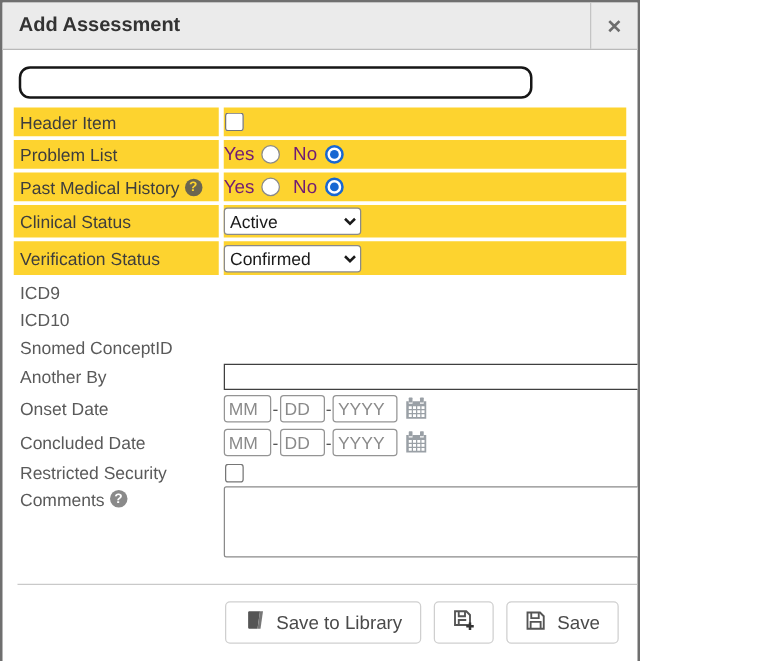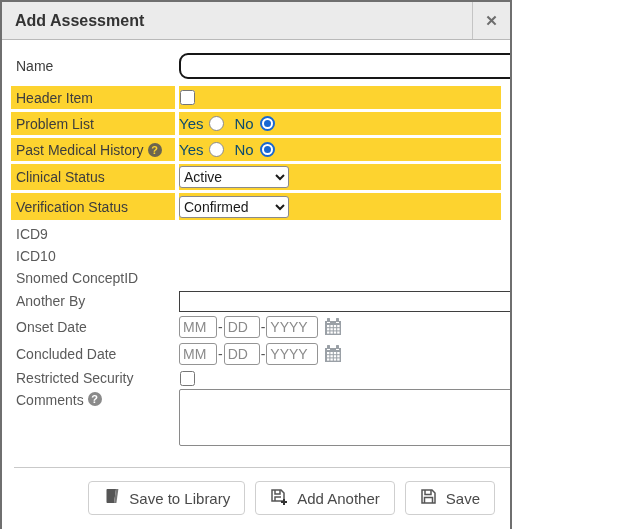--- a/index.html
+++ b/index.html
@@ -27,21 +27,21 @@
   .h62{height:62px;align-items:flex-start;}
   .h62 .lbl{padding-top:3px;align-items:flex-start;}
   
   .name-input{width:395px;height:22px;border:2px solid #161616;border-radius:9px;padding:0 6px;font-size:14px;
     font-family:"Liberation Sans",sans-serif;outline:none;}
   input[type=checkbox]{width:15px;height:15px;margin:0 0 0 1px;accent-color:#4a4a4a;}
   .radio{display:inline-block;width:13px;height:13px;border-radius:50%;border:1px solid #8a8a8a;background:#fff;
     margin:0 10px 0 6px;box-sizing:content-box;cursor:pointer;}
   .radio.checked{border:2px solid #1767d2;width:11px;height:11px;position:relative;}
   .radio.checked::after{content:"";position:absolute;left:2px;top:2px;width:7px;height:7px;border-radius:50%;background:#1767d2;}
-  .radio-lbl{font-size:15px;color:#0c4a6e;}
+  .radio-lbl{font-size:15px;color:#701a75;}
   select{height:22px;width:110px;font-size:14px;font-family:"Liberation Sans",sans-serif;color:#1a1a1a;
     border:1px solid #8a8a8a;border-radius:3px;background:#fff;}
   .managed-ta{width:399px;height:17px;resize:both;border:1px solid #3f3f3f;border-radius:0;
     font-family:"Liberation Sans",sans-serif;font-size:14px;padding:1px 4px;outline:none;}
   .date-in{height:20px;border:1px solid #949494;border-radius:3px;padding:0 3px;font-size:14px;color:#333;
     font-family:"Liberation Sans",sans-serif;outline:none;}
   .date-in::placeholder{color:#8a8a8a;}
   .w-mm{width:30px;} .w-dd{width:28px;} .w-yy{width:44px;}
   .dash{color:#555;margin:0 1px;font-size:14px;}
   .cal{margin-left:5px;cursor:pointer;display:inline-flex;}
@@ -68,21 +68,20 @@
   <div class="hdr">
     <div class="hdr-title">Add Assessment</div>
     <div class="hdr-close">
         <span>✕</span>
       </div>
   </div>
 
   <div class="body">
 
     <div class="row h30">
-      <div class="cell lbl">Name</div>
       <div class="cell val">
           <input class="name-input" type="text" value="" style="">
         </div>
     </div>
 
     <div class="row yellow h23">
       <div class="cell lbl">Header Item</div>
       <div class="cell val">
           <input type="checkbox" style="">
         </div>
@@ -255,21 +254,20 @@
         <svg width="18" height="18" viewBox="0 0 18 18" fill="none" stroke="#555" stroke-width="1.5">
           <path d="M2 2 h9 l3 3 v8 h-12 z"></path>
           <path d="M5 2 v4 h5 v-4"></path>
           <path d="M5 13 v-4 h6"></path>
           <g stroke="#333" stroke-width="2">
               <line x1="14" y1="11" x2="14" y2="17"></line>
               <line x1="11" y1="14" x2="17" y2="14"></line>
             </g>
         </svg>
       </span>
-      <span>Add Another</span>
     </button>
     <button class="btn">
       <span>
         <svg width="17" height="17" viewBox="0 0 17 17" fill="none" stroke="#555" stroke-width="1.5">
           <path d="M2 2 h10 l3 3 v10 h-13 z"></path>
           <path d="M5 2 v4.5 h6 v-4.5"></path>
           <path d="M4.5 15 v-5.5 h8 v5.5"></path>
         </svg>
       </span>
       <span>Save</span>

